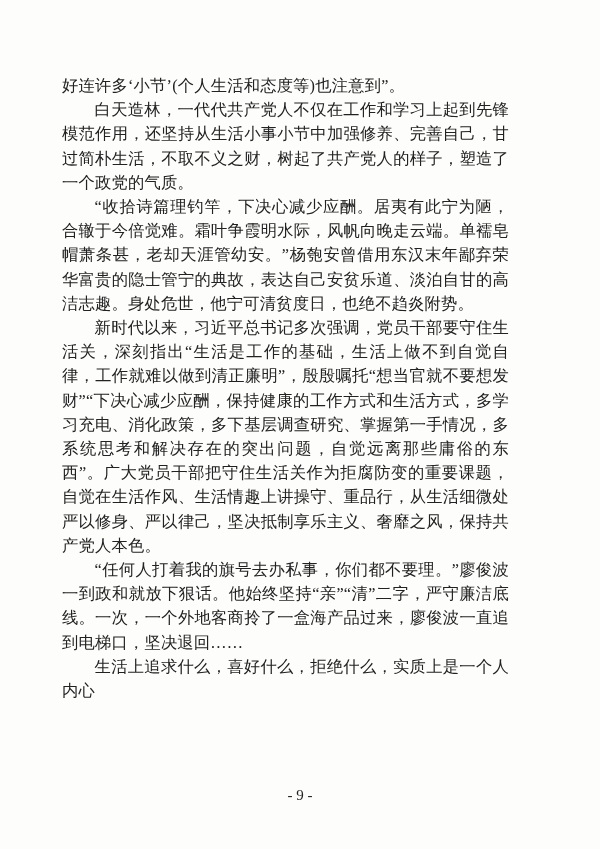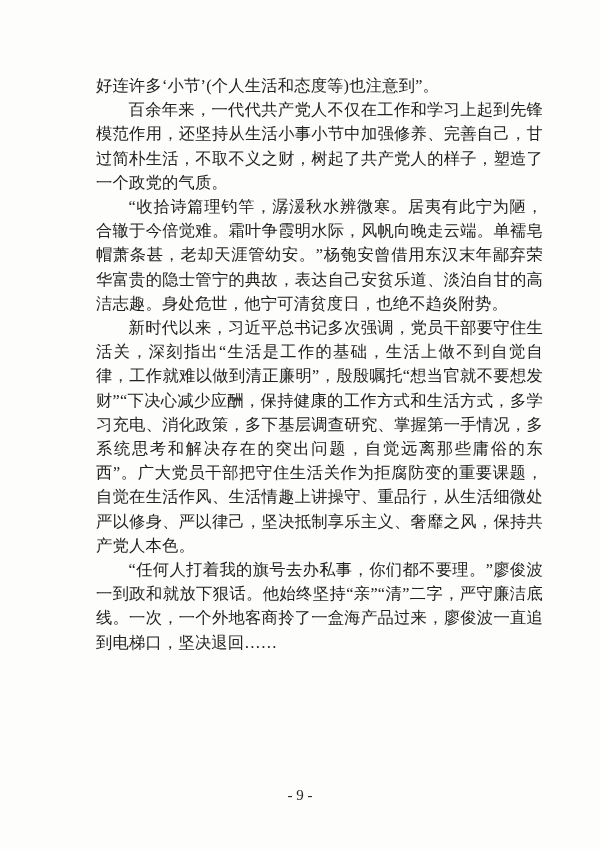--- a/index.html
+++ b/index.html
@@ -13,21 +13,21 @@
   body{
     width:600px;
     height:849px;
     background:var(--paper);
     position:relative;
     overflow:hidden;
     font-family:"Liberation Serif","DejaVu Serif",serif;
   }
   .page{
     position:absolute;
-    left:96px;
+    left:62px;
     top:74px;
     width:447px;
     font-family:Liberation Serif, serif;
   }
   .page p{
     margin:0;
     padding:0;
     color:var(--ink);
     font-size:16.3px;
     line-height:24.2px;
@@ -47,19 +47,20 @@
     color:var(--ink);
     font-size:15px;
     line-height:18px;
   }
 </style>
 </head>
 <body>
 
 <div class="page">
   <p>好连许多‘小节’(个人生活和态度等)也注意到”。</p>
-  <p class="indent">百余年来，一代代共产党人不仅在工作和学习上起到先锋模范作用，还坚持从生活小事小节中加强修养、完善自己，甘过简朴生活，不取不义之财，树起了共产党人的样子，塑造了一个政党的气质。</p>
-  <p class="indent">“收拾诗篇理钓竿，潺湲秋水辨微寒。居夷有此宁为陋，合辙于今倍觉难。霜叶争霞明水际，风帆向晚走云端。单襦皂帽萧条甚，老却天涯管幼安。”杨匏安曾借用东汉末年鄙弃荣华富贵的隐士管宁的典故，表达自己安贫乐道、淡泊自甘的高洁志趣。身处危世，他宁可清贫度日，也绝不趋炎附势。</p>
+  <p class="indent">白天造林，一代代共产党人不仅在工作和学习上起到先锋模范作用，还坚持从生活小事小节中加强修养、完善自己，甘过简朴生活，不取不义之财，树起了共产党人的样子，塑造了一个政党的气质。</p>
+  <p class="indent">“收拾诗篇理钓竿，下决心减少应酬。居夷有此宁为陋，合辙于今倍觉难。霜叶争霞明水际，风帆向晚走云端。单襦皂帽萧条甚，老却天涯管幼安。”杨匏安曾借用东汉末年鄙弃荣华富贵的隐士管宁的典故，表达自己安贫乐道、淡泊自甘的高洁志趣。身处危世，他宁可清贫度日，也绝不趋炎附势。</p>
   <p class="indent">新时代以来，习近平总书记多次强调，党员干部要守住生活关，深刻指出“生活是工作的基础，生活上做不到自觉自律，工作就难以做到清正廉明”，殷殷嘱托“想当官就不要想发财”“下决心减少应酬，保持健康的工作方式和生活方式，多学习充电、消化政策，多下基层调查研究、掌握第一手情况，多系统思考和解决存在的突出问题，自觉远离那些庸俗的东西”。广大党员干部把守住生活关作为拒腐防变的重要课题，自觉在生活作风、生活情趣上讲操守、重品行，从生活细微处严以修身、严以律己，坚决抵制享乐主义、奢靡之风，保持共产党人本色。</p>
   <p class="indent">“任何人打着我的旗号去办私事，你们都不要理。”廖俊波一到政和就放下狠话。他始终坚持“亲”“清”二字，严守廉洁底线。一次，一个外地客商拎了一盒海产品过来，廖俊波一直追到电梯口，坚决退回……</p>
+  <p class="indent">生活上追求什么，喜好什么，拒绝什么，实质上是一个人内心</p>
 </div>
 
 <div class="footer">- 9 -</div>
 
 </body></html>

